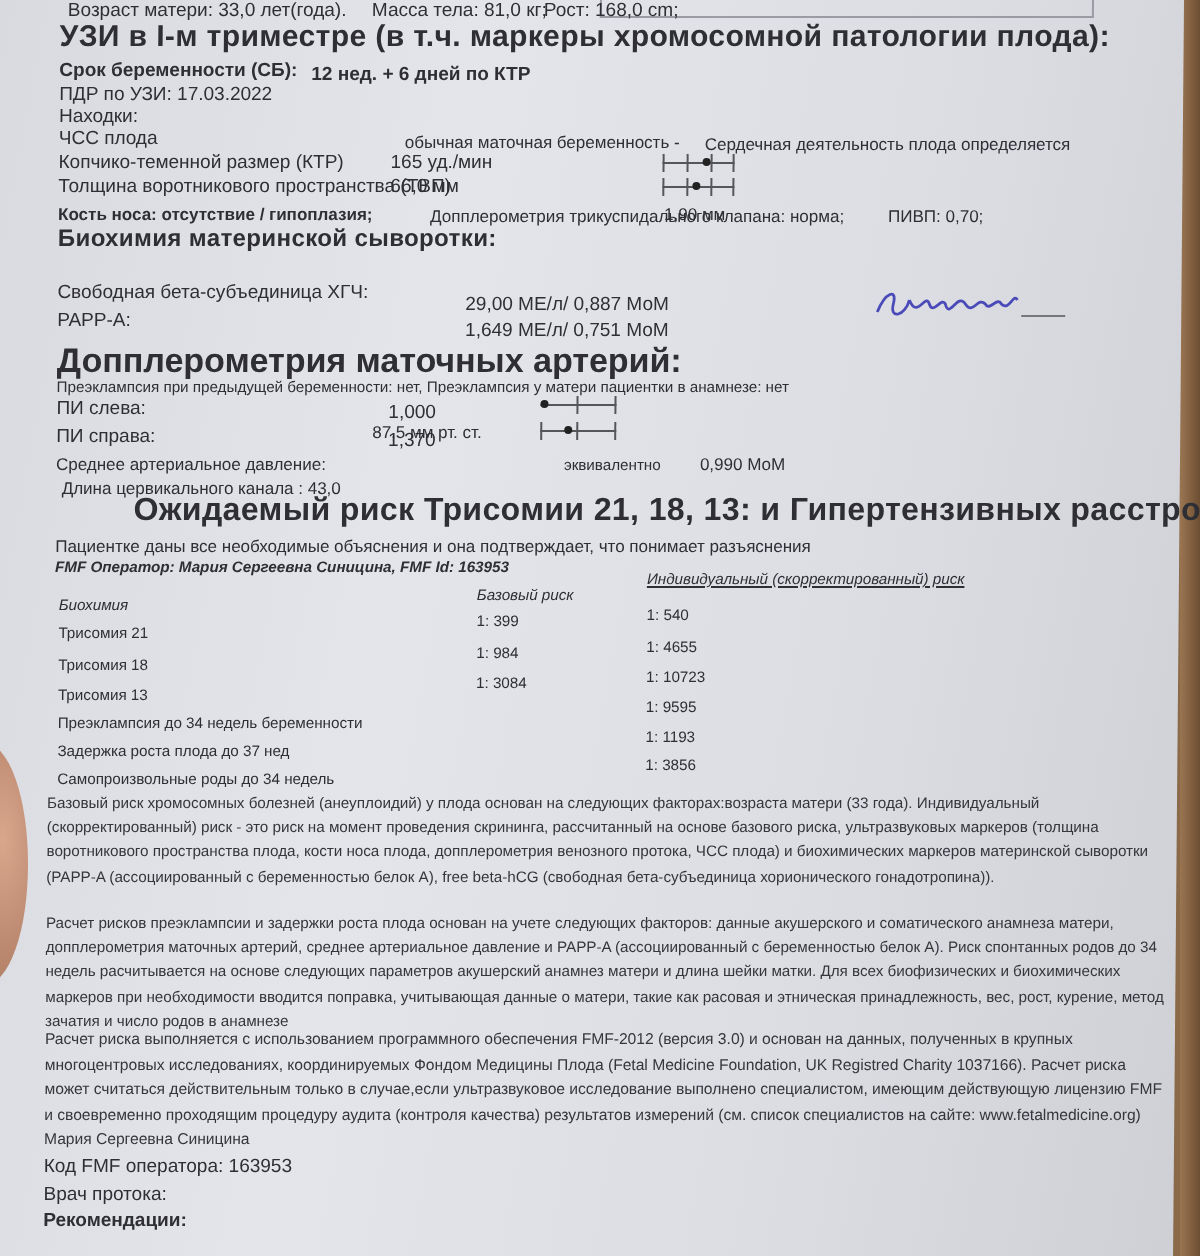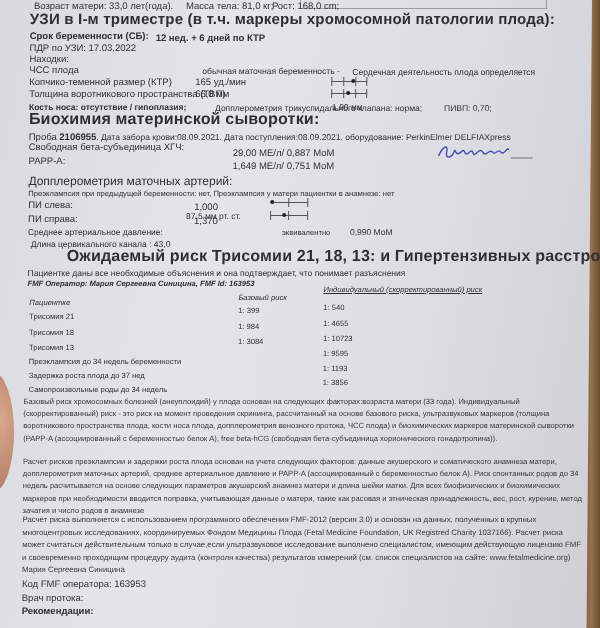--- a/index.html
+++ b/index.html
@@ -10,21 +10,21 @@
     transform:skew(-0.5deg);transform-origin:0 0;}
   .wood{position:absolute;right:0;top:0;width:10px;height:628px;background:linear-gradient(90deg,#9a7552,#6d4e31);}
   .finger{position:absolute;left:-28px;top:372px;width:42px;height:120px;border-radius:50%;
     background:radial-gradient(ellipse at 70% 40%,#d9a488,#b07b60 70%,#8e5e48);opacity:.95;}
   .topbox{position:absolute;left:300px;top:-6px;width:245px;height:14px;border:1px solid #9a9ca4;border-top:none;}
   .t{position:absolute;white-space:nowrap;font-size:9.5px;line-height:12px;}
   .sm{font-size:8.5px;}
   .xs{font-size:7.6px;}
   .b{font-weight:bold;}
   .h1{font-size:15px;font-weight:bold;letter-spacing:.2px;}
-  .h2{font-size:12px;font-weight:normal;}
+  .h2{font-size:17px;font-weight:bold;}
   .it{font-style:italic;}
   .bar{position:absolute;height:9px;}
   .bar .ln{position:absolute;left:0;right:0;top:4px;height:1px;background:#55565c;}
   .bar .tk{position:absolute;top:0;width:1px;height:9px;background:#55565c;}
   .bar .dot{position:absolute;top:2px;width:4px;height:4px;border-radius:50%;background:#222;}
   .sig{position:absolute;left:436px;top:138px;width:100px;height:30px;}
   .para{position:absolute;left:27px;width:560px;font-size:8.3px;line-height:12.4px;white-space:normal;color:#35353b;}
 </style>
 </head>
 <body>
@@ -70,22 +70,21 @@
       <div class="tk" style="right:0"></div>
     <div class="dot" style="left:15px"></div>
   </div>
 
   <div class="t sm" style="left:333px;top:101px;">1,90 мм</div>
 
   <div class="t b sm" style="left:30px;top:101px;">Кость носа: отсутствие / гипоплазия;</div>
   <div class="t sm" style="left:216px;top:102px;">Допплерометрия трикуспидального клапана: норма;</div>
   <div class="t sm" style="left:445px;top:102px;">ПИВП: 0,70;</div>
 
-  <div class="t h1" style="left:30px;top:113px;font-size:16px;">Биохимия материнской сыворотки:</div>
-  <div class="t" style="left:30px;top:131px;"><span>Проба</span> <b>2106955</b><span class="sm">. Дата забора крови:08.09.2021. Дата поступления:08.09.2021. оборудование: PerkinElmer DELFIAXpress</span></div>
+  <div class="t h1" style="left:30px;top:113px;font-size:12px;">Биохимия материнской сыворотки:</div>
   <div class="t" style="left:30px;top:141px;">Свободная бета-субъединица ХГЧ:</div>
   <div class="t" style="left:234px;top:147px;">29,00 МЕ/л/ 0,887 МоМ</div>
   <div class="t" style="left:30px;top:155px;">PAPP-A:</div>
   <div class="t" style="left:234px;top:160px;">1,649 МЕ/л/ 0,751 МоМ</div>
   <div class="sig">
     <svg width="100" height="30" viewBox="0 0 100 30">
       <path d="M4 18 C8 8,14 6,12 14 C10 22,18 20,20 12 M20 12 C24 22,28 8,30 14 C32 20,36 10,38 14 C40 22,44 8,48 14 C52 20,54 10,58 14 C60 18,64 10,66 14 C70 18,72 8,74 12" fill="none" stroke="#4a4ab8" stroke-width="1.4"></path>
       <line x1="76" y1="20" x2="98" y2="20" stroke="#55565c" stroke-width="0.8"></line>
     </svg>
   </div>
@@ -112,21 +111,21 @@
   <div class="t sm" style="left:30px;top:226px;">Среднее артериальное давление:</div>
   <div class="t sm" style="left:188px;top:210px;">87,5  мм рт. ст.</div>
   <div class="t xs" style="left:284px;top:227px;">эквивалентно</div>
   <div class="t sm" style="left:352px;top:226px;">0,990 МоМ</div>
   <div class="t sm" style="left:33px;top:238px;">Длина цервикального канала  : 43,0</div>
 
   <div class="t h1" style="left:29px;top:250px;font-size:16px;padding-left:40px;">Ожидаемый риск Трисомии 21, 18, 13:  и  Гипертензивных расстройств :</div>
   <div class="t sm" style="left:30px;top:267px;">Пациентке даны все необходимые объяснения и она подтверждает, что понимает разъяснения</div>
   <div class="t xs b it" style="left:30px;top:278px;">FMF Оператор: Мария Сергеевна Синицина, FMF Id: 163953</div>
 
-  <div class="t xs it" style="left:32px;top:297px;">Пациентке</div>
+  <div class="t xs it" style="left:32px;top:297px;">Биохимия</div>
   <div class="t xs it" style="left:241px;top:292px;">Базовый риск</div>
   <div class="t xs it" style="left:326px;top:284px;text-decoration:underline;">Индивидуальный (скорректированный) риск</div>
 
   <div>
     <div class="t xs" style="left:32px;top:311px;">Трисомия 21</div>
     <div class="t xs" style="left:241px;top:305px;">1: 399</div>
     <div class="t xs" style="left:326px;top:302px;">1: 540</div>
 
     <div class="t xs" style="left:32px;top:327px;">Трисомия 18</div>
     <div class="t xs" style="left:241px;top:321px;">1: 984</div>

